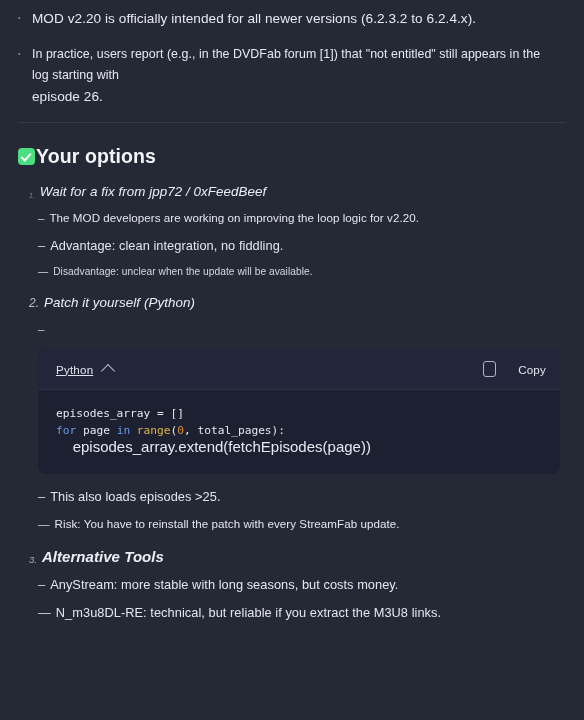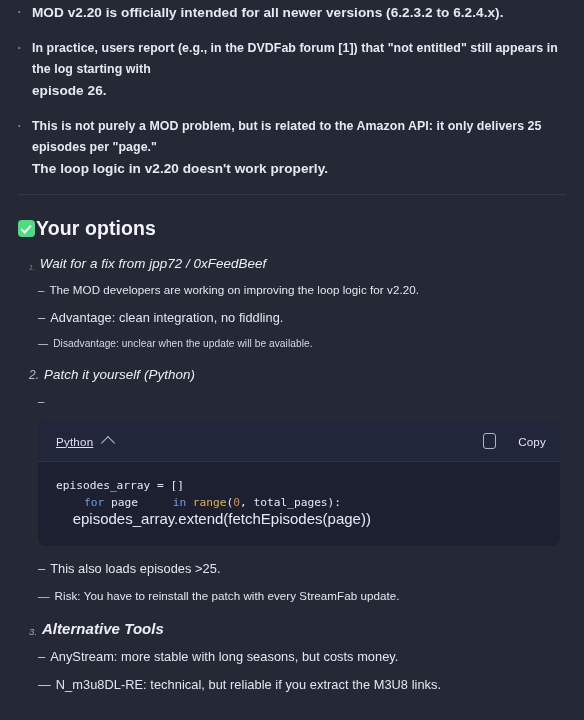--- a/index.html
+++ b/index.html
@@ -172,54 +172,47 @@
     font-family: "DejaVu Sans Mono", "Liberation Mono", monospace;
     font-size: 11.2px;
     line-height: 16.5px;
     color: #e6e8f2;
     white-space: pre;
   }
   .code-body .ln-fallback {
     font-family: "Liberation Sans", sans-serif;
     font-size: 15px;
   }
-  .tok-kw   { color: #6f9ae8; margin-left: 28px; }
+  .tok-kw   { color: #6f9ae8; }
   .tok-fn   { color: #e0b246; }
   .tok-num  { color: #d98b3f; }
   .tok-plain{ color: #e6e8f2; }
 </style>
 </head>
 <body>
 
 <div class="page">
 
-  <div class="block" style="padding-top:2px;font-weight:bold;">
+  <div class="block" style="padding-top:8px;">
 
     <div class="bullet-row">
       <div class="bullet-dot">•</div>
       <div class="bullet-body">
         <span class="big">MOD v2.20 is officially intended for all newer versions (6.2.3.2 to 6.2.4.x).</span>
       </div>
     </div>
 
     <div class="bullet-row">
       <div class="bullet-dot">•</div>
       <div class="bullet-body">
         <span>In practice, users report (e.g., in the DVDFab forum [1]) that "not entitled" still appears in the log starting with</span><br>
         <span class="big">episode 26.</span>
       </div>
     </div>
 
-    <div class="bullet-row">
-      <div class="bullet-dot">•</div>
-      <div class="bullet-body">
-        <span>This is not purely a MOD problem, but is related to the Amazon API: it only delivers 25 episodes per "page."</span><br>
-        <span class="big">The loop logic in v2.20 doesn't work properly.</span>
-      </div>
-    </div>
 
   </div>
 
   <div class="divider"></div>
 
   <div class="section-head">
     <span class="emoji-check"></span>
     <span class="section-title">Your options</span>
   </div>
 

